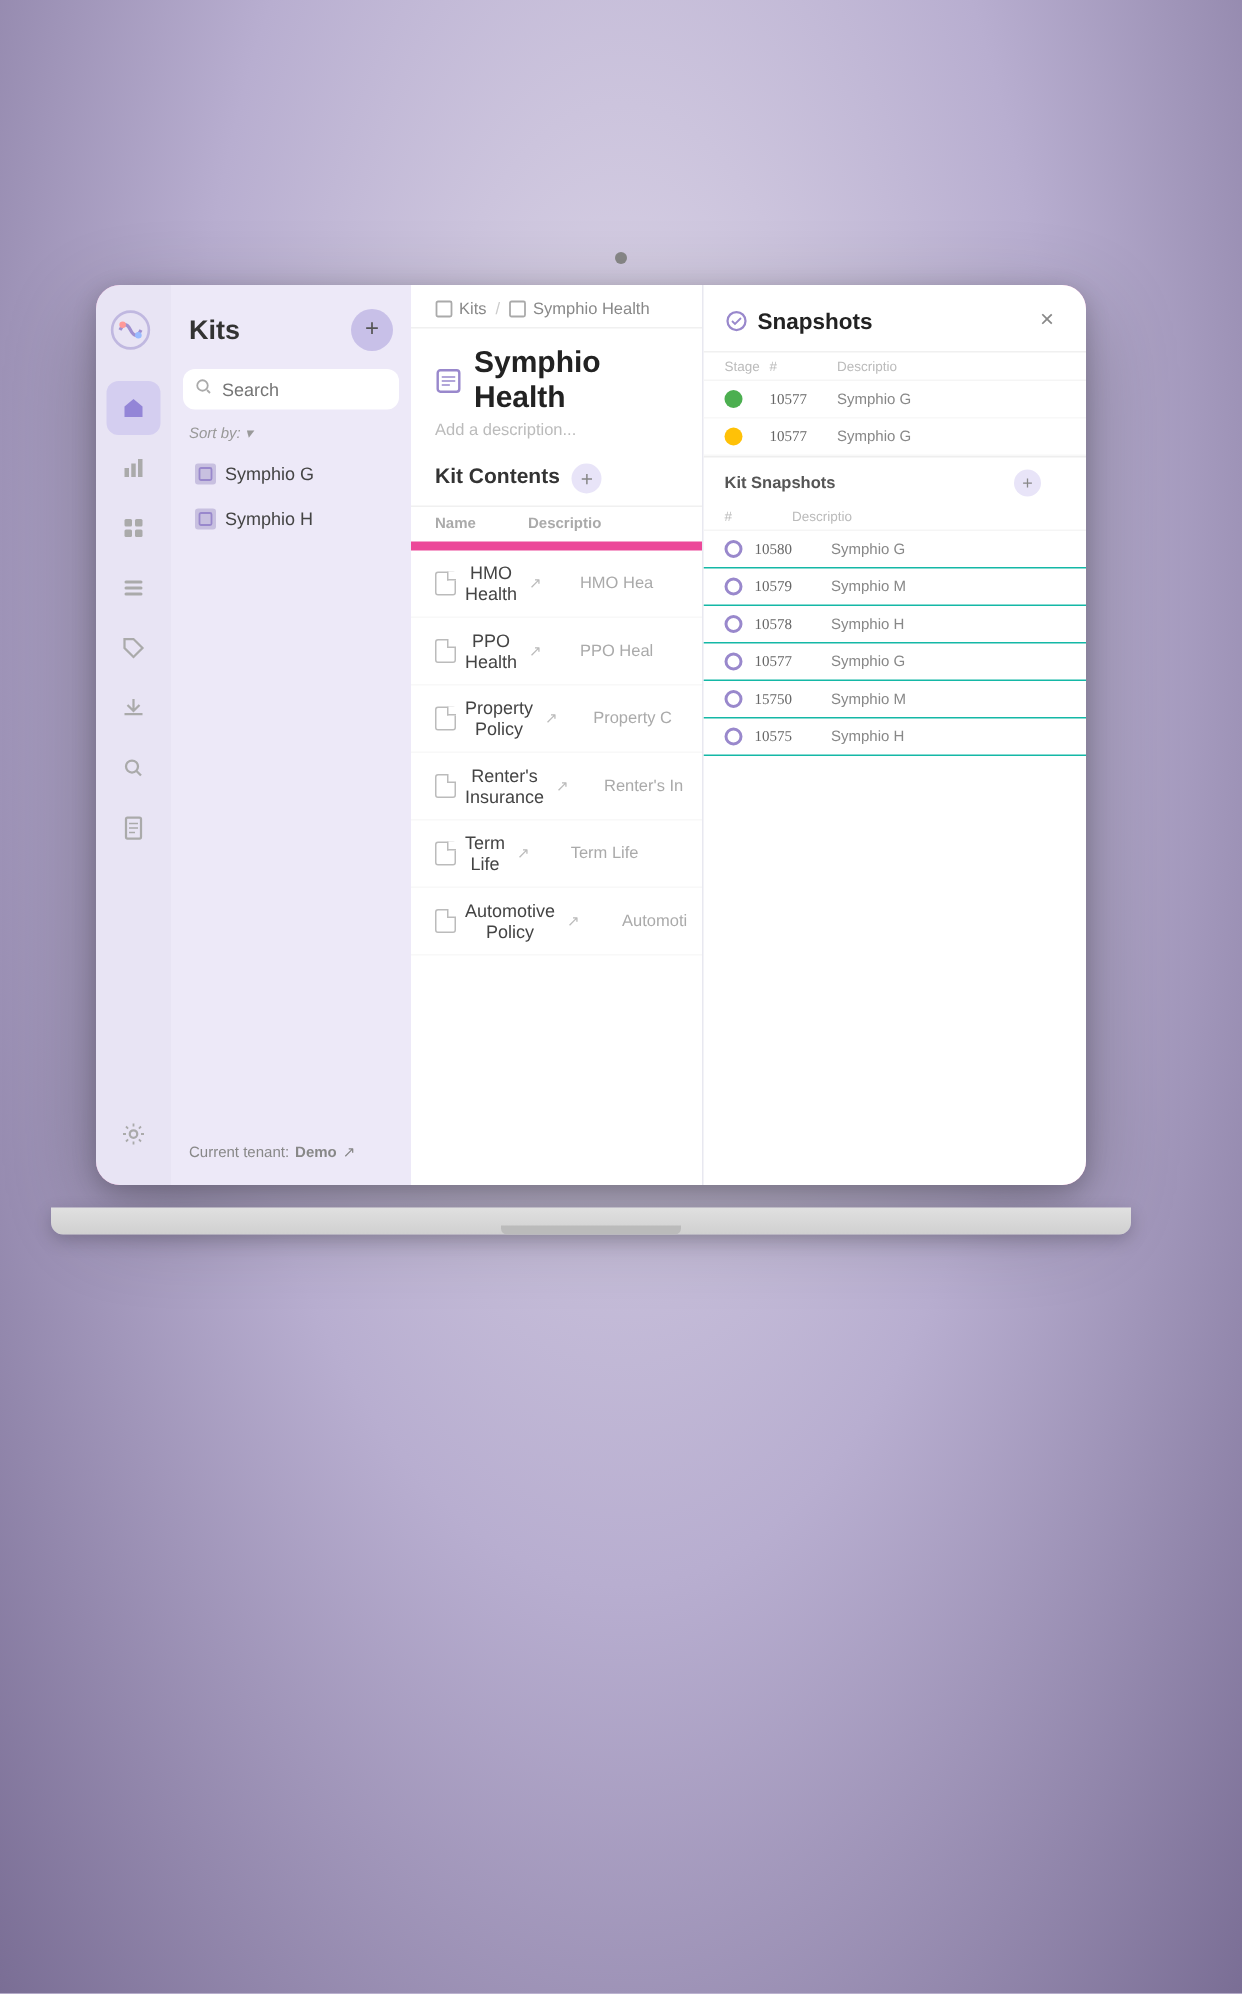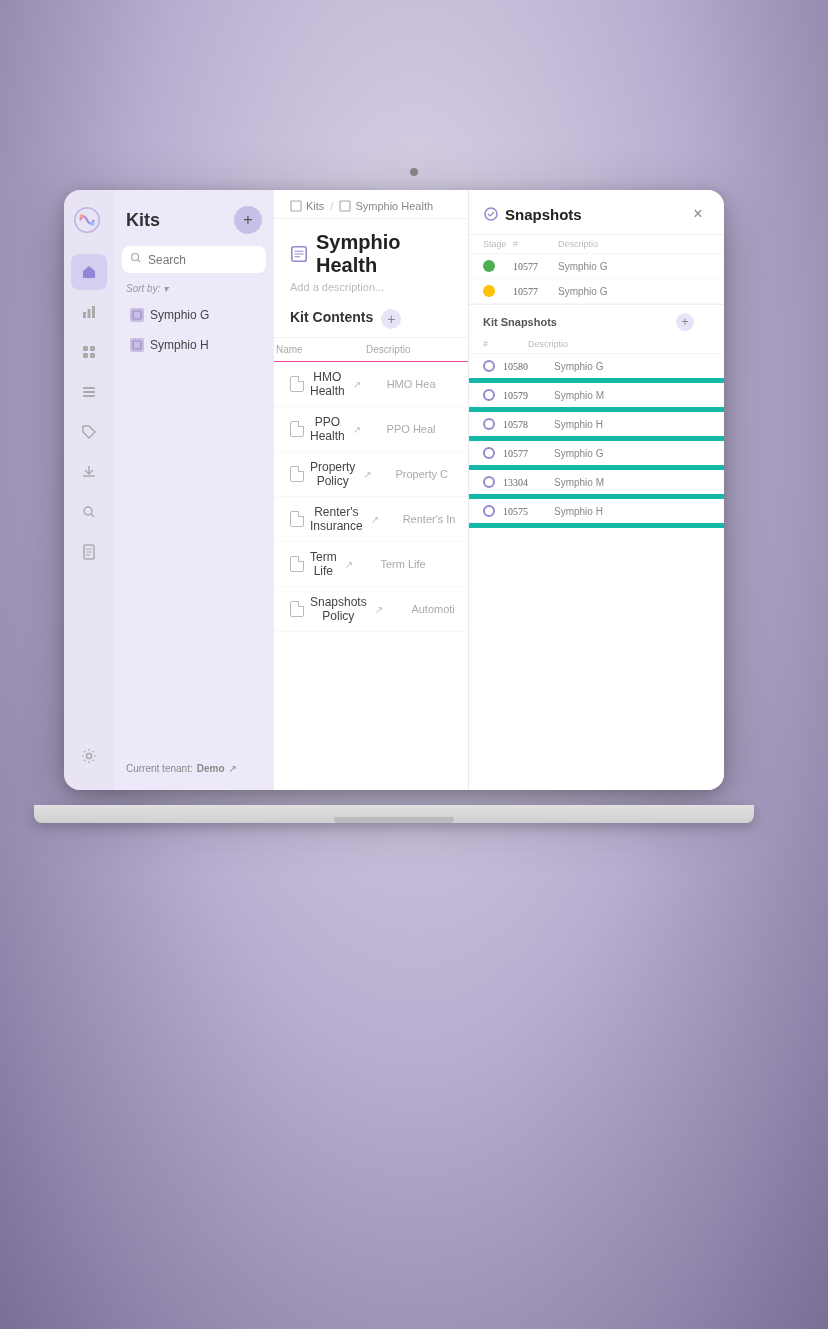--- a/index.html
+++ b/index.html
@@ -308,24 +308,25 @@
 
     .content-table {
       width: 100%;
       flex: 1;
       overflow-y: auto;
     }
 
     .table-header-row {
       display: grid;
       grid-template-columns: 1fr 100px;
-      padding: 6px 2px;
+      padding: 6px 16px;
       font-size: 10px;
       color: #aaa;
-      border-bottom: 1px solid #ec4899;
+      border-bottom: 6px solid #ec4899;
+      font-weight: bold;
     }
 
     .table-row {
       display: grid;
       grid-template-columns: 1fr 100px;
       padding: 8px 16px;
       border-bottom: 1px solid #f8f8f8;
       align-items: center;
       font-size: 12px;
       color: #444;
@@ -496,21 +497,21 @@
     }
 
     .kit-snap-row {
       display: grid;
       grid-template-columns: 14px 45px 1fr;
       gap: 6px;
       padding: 6px 14px;
       align-items: center;
       font-size: 10px;
       color: #444;
-      border-bottom: 5px solid #14b8a6;
+      border-bottom: 1px solid #14b8a6;
       cursor: pointer;
     }
 
     
     .logo-svg {
       width: 28px;
       height: 28px;
     }
     .snap-gear-icon {
       width: 12px;
@@ -734,21 +735,21 @@
               <div class="file-icon"></div>
               <span>Term Life</span>
               <span class="external-link-icon">↗</span>
             </div>
             <span class="row-desc">Term Life</span>
           </div>
 
           <div class="table-row">
             <div class="row-name">
               <div class="file-icon"></div>
-              <span>Snapshots Policy</span>
+              <span>Automotive Policy</span>
               <span class="external-link-icon">↗</span>
             </div>
             <span class="row-desc">Automoti</span>
           </div>
         </div>
       </div>
 
       <div class="snapshots-panel">
         <div class="snapshots-header">
           <div class="snapshots-title">
@@ -810,21 +811,21 @@
           </div>
 
           <div class="kit-snap-row">
             <div class="snap-gear-icon"></div>
             <span class="snap-num">10577</span>
             <span class="snap-desc">Symphio G</span>
           </div>
 
           <div class="kit-snap-row">
             <div class="snap-gear-icon"></div>
-            <span class="snap-num">13304</span>
+            <span class="snap-num">15750</span>
             <span class="snap-desc">Symphio M</span>
           </div>
 
           <div class="kit-snap-row">
             <div class="snap-gear-icon"></div>
             <span class="snap-num">10575</span>
             <span class="snap-desc">Symphio H</span>
           </div>
         </div>
       </div>

